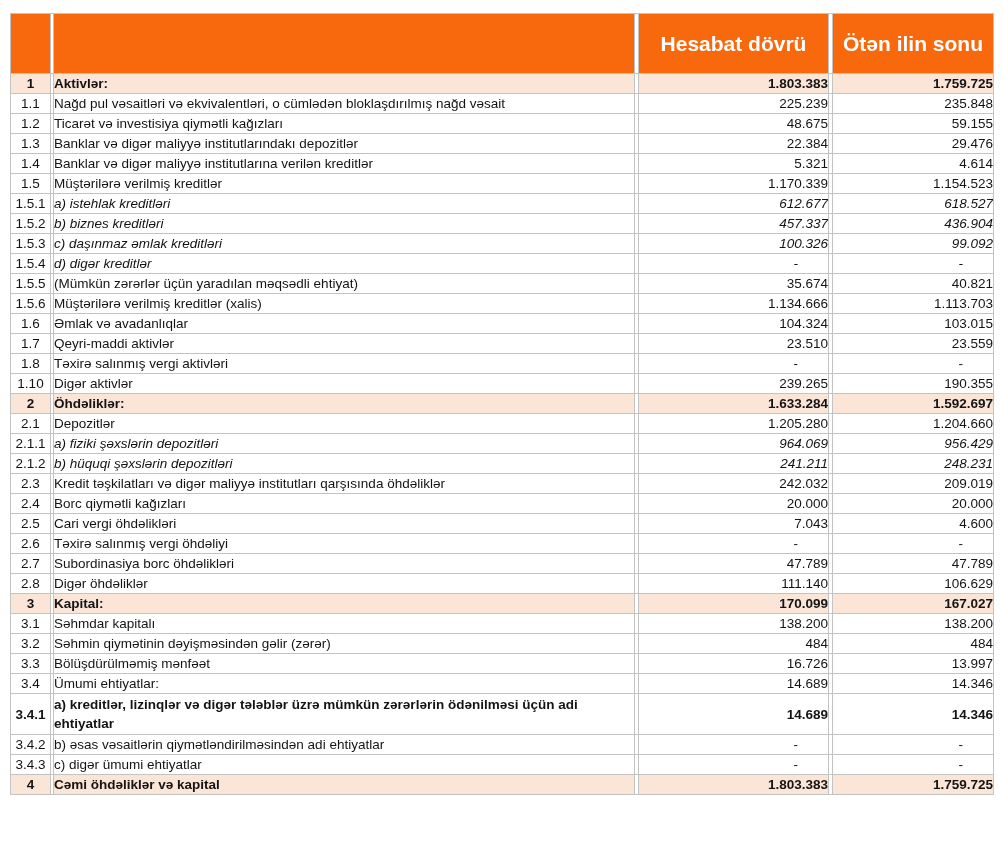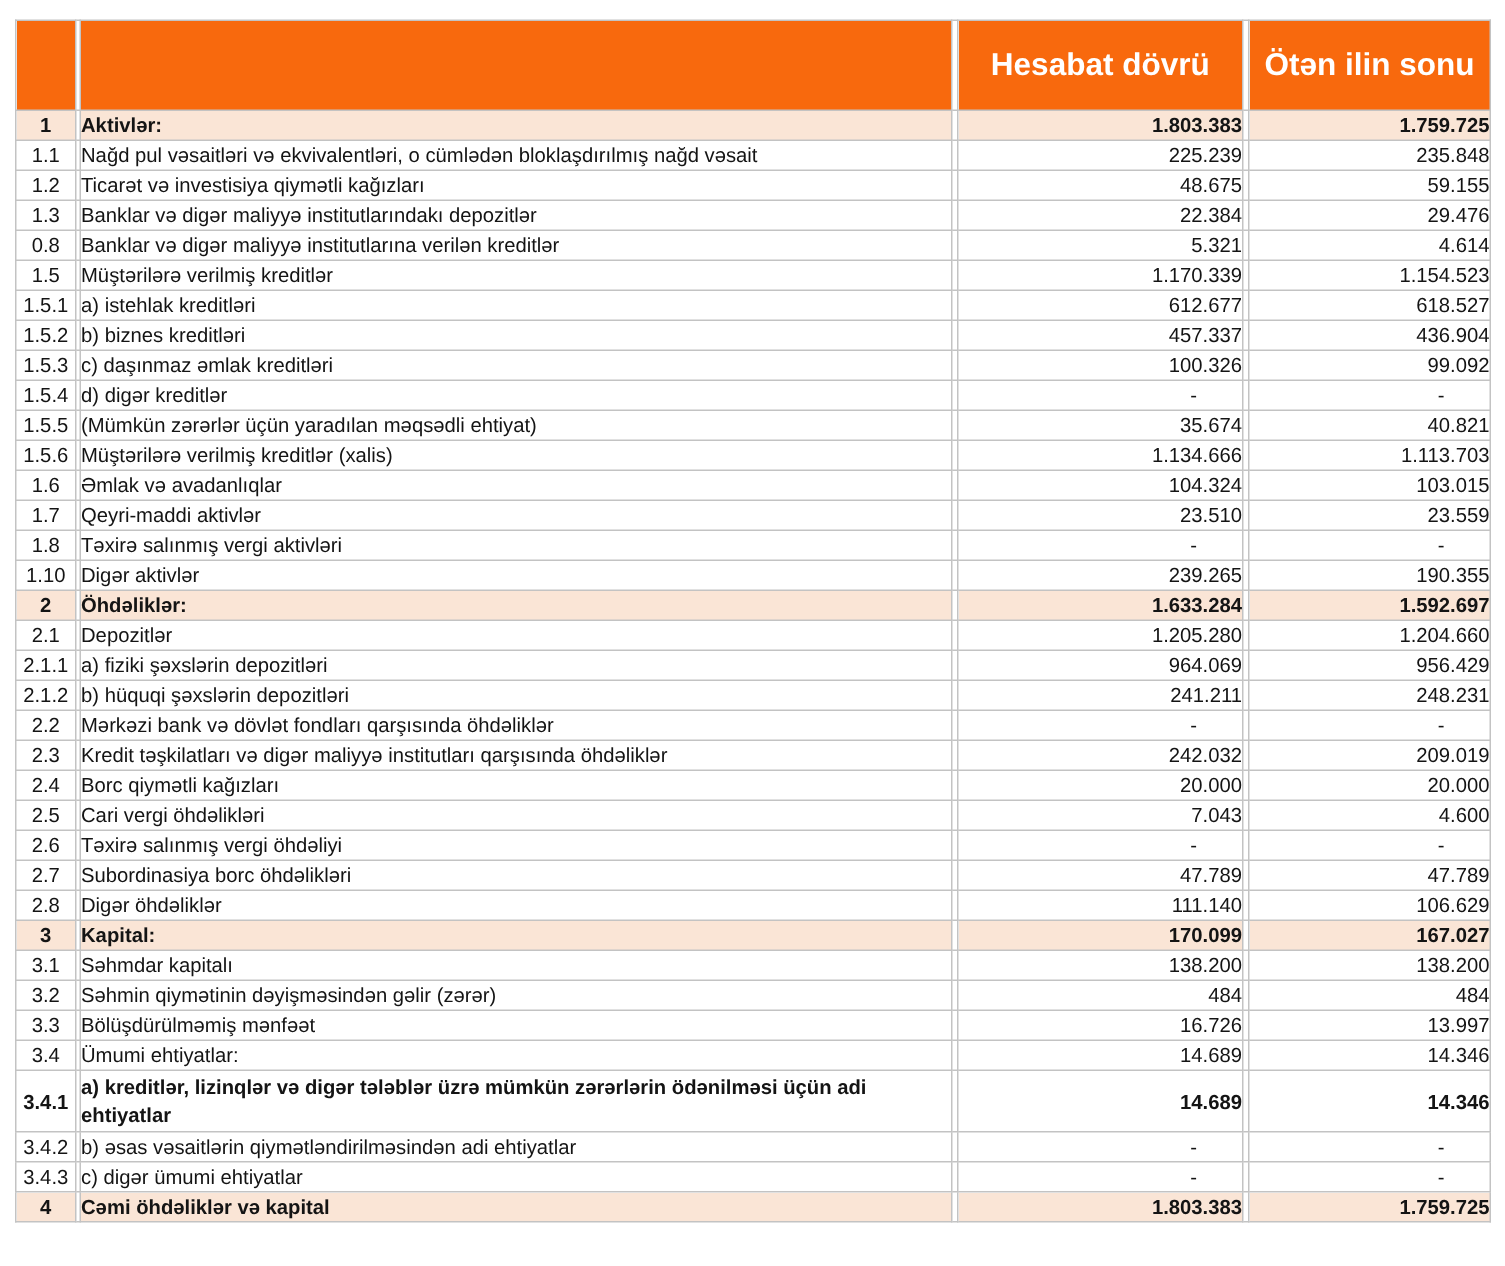--- a/index.html
+++ b/index.html
@@ -69,20 +69,21 @@
   }
   tr.section td {
     background: #fae5d6;
     font-weight: bold;
   }
   tr.section td.gap {
     background: #ffffff;
   }
   tr.italic td.label,
   tr.italic td.val {
+    font-style: italic;
   }
 </style>
 </head>
 <body>
 
 <div class="sheet">
   <table class="bs">
     <colgroup>
       <col style="width:40px">
       <col style="width:3px">
@@ -134,21 +135,21 @@
         <tr>
     <td class="num">1.3</td>
     <td class="gap"></td>
     <td class="label">Banklar və digər maliyyə institutlarındakı depozitlər</td>
     <td class="gap"></td>
     <td class="val">22.384</td>
     <td class="gap"></td>
     <td class="val">29.476</td>
   </tr>
         <tr>
-    <td class="num">0.8</td>
+    <td class="num">1.4</td>
     <td class="gap"></td>
     <td class="label">Banklar və digər maliyyə institutlarına verilən kreditlər</td>
     <td class="gap"></td>
     <td class="val">5.321</td>
     <td class="gap"></td>
     <td class="val">4.614</td>
   </tr>
         <tr>
     <td class="num">1.5</td>
     <td class="gap"></td>
@@ -276,29 +277,20 @@
     <td class="val">956.429</td>
   </tr>
         <tr class="italic">
     <td class="num">2.1.2</td>
     <td class="gap"></td>
     <td class="label">b) hüquqi şəxslərin depozitləri</td>
     <td class="gap"></td>
     <td class="val">241.211</td>
     <td class="gap"></td>
     <td class="val">248.231</td>
-  </tr>
-        <tr>
-    <td class="num">2.2</td>
-    <td class="gap"></td>
-    <td class="label">Mərkəzi bank və dövlət fondları qarşısında öhdəliklər</td>
-    <td class="gap"></td>
-    <td class="val dash">-</td>
-    <td class="gap"></td>
-    <td class="val dash">-</td>
   </tr>
         <tr>
     <td class="num">2.3</td>
     <td class="gap"></td>
     <td class="label">Kredit təşkilatları və digər maliyyə institutları qarşısında öhdəliklər</td>
     <td class="gap"></td>
     <td class="val">242.032</td>
     <td class="gap"></td>
     <td class="val">209.019</td>
   </tr>

